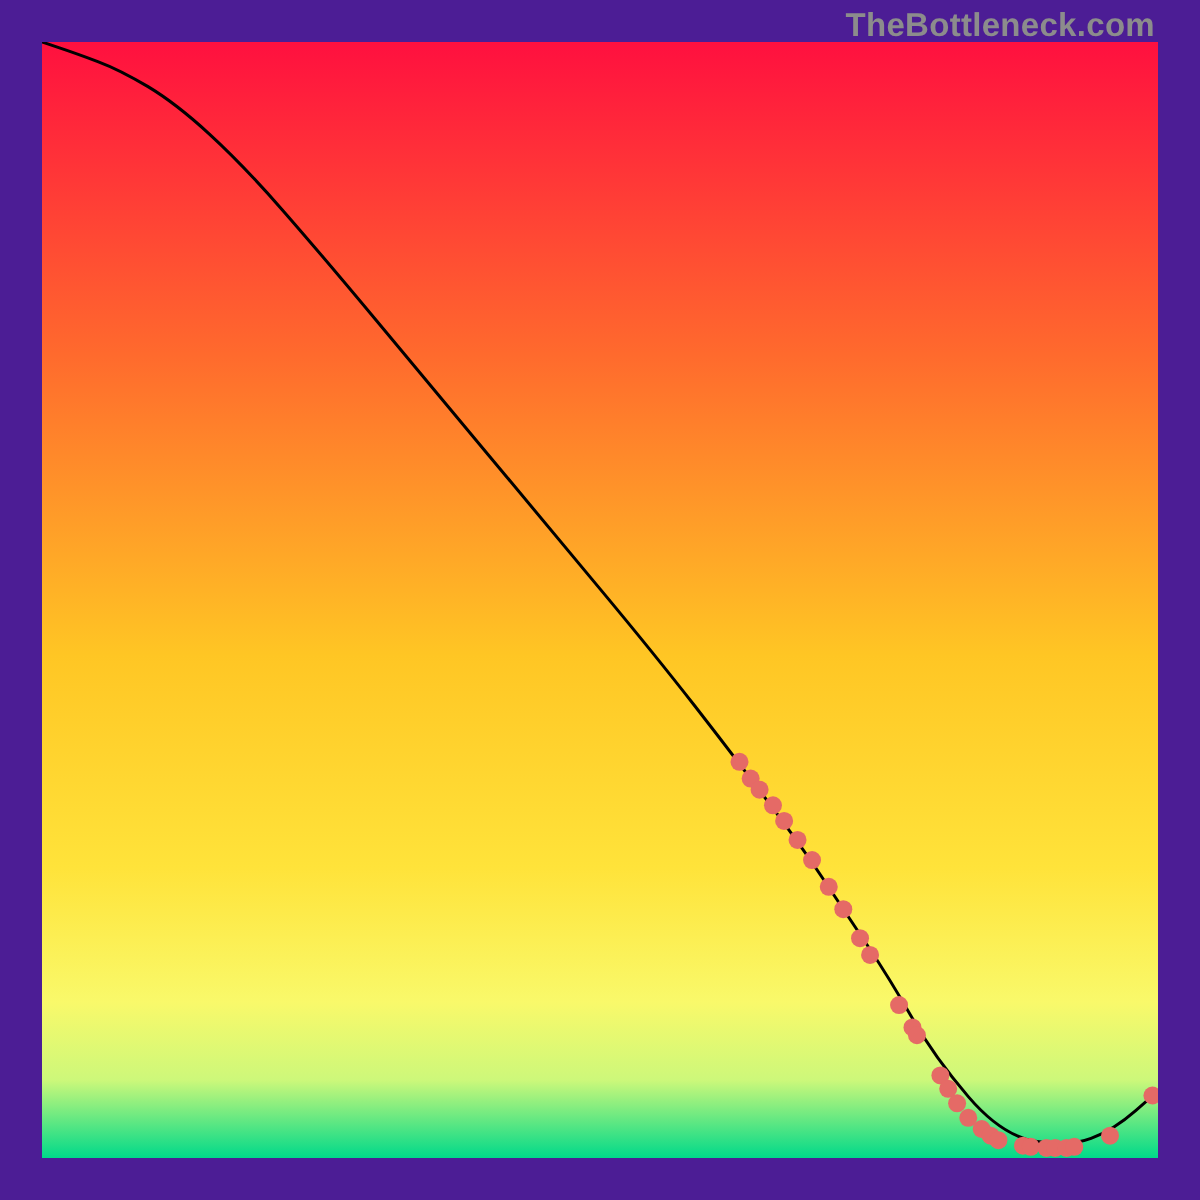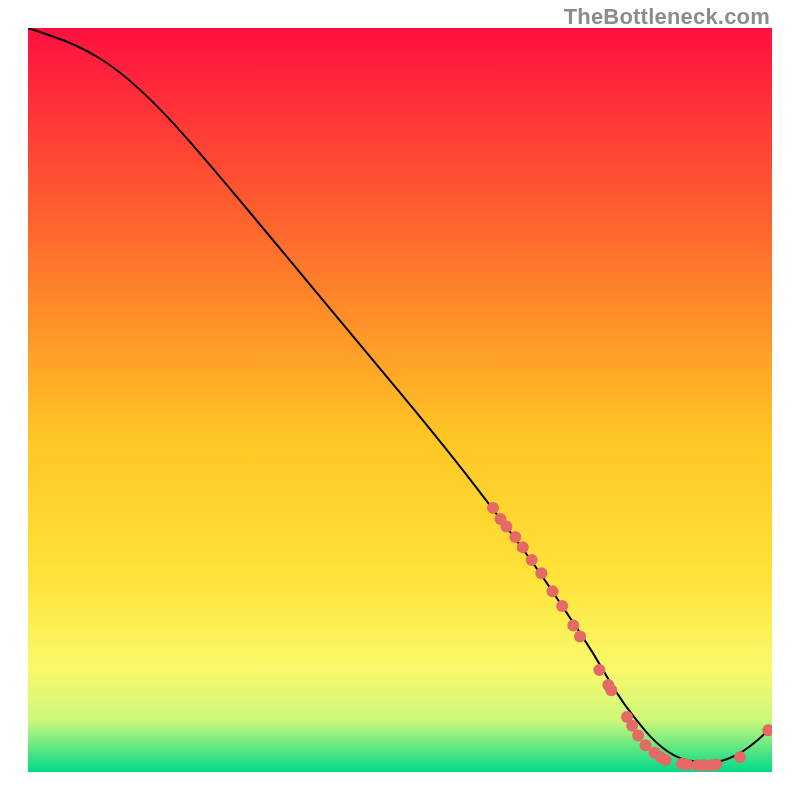--- a/index.html
+++ b/index.html
@@ -8,21 +8,21 @@
     width: 800px;
     height: 800px;
     background: #000;
     font-family: Arial, Helvetica, sans-serif;
     overflow: hidden;
   }
   .frame {
     position: relative;
     width: 800px;
     height: 800px;
-    background: #ffffff;
+    background: #4c1d95;
   }
   .plot {
     position: absolute;
     left: 28px;
     top: 28px;
     width: 744px;
     height: 744px;
   }
   .plot svg {
     width: 100%;

